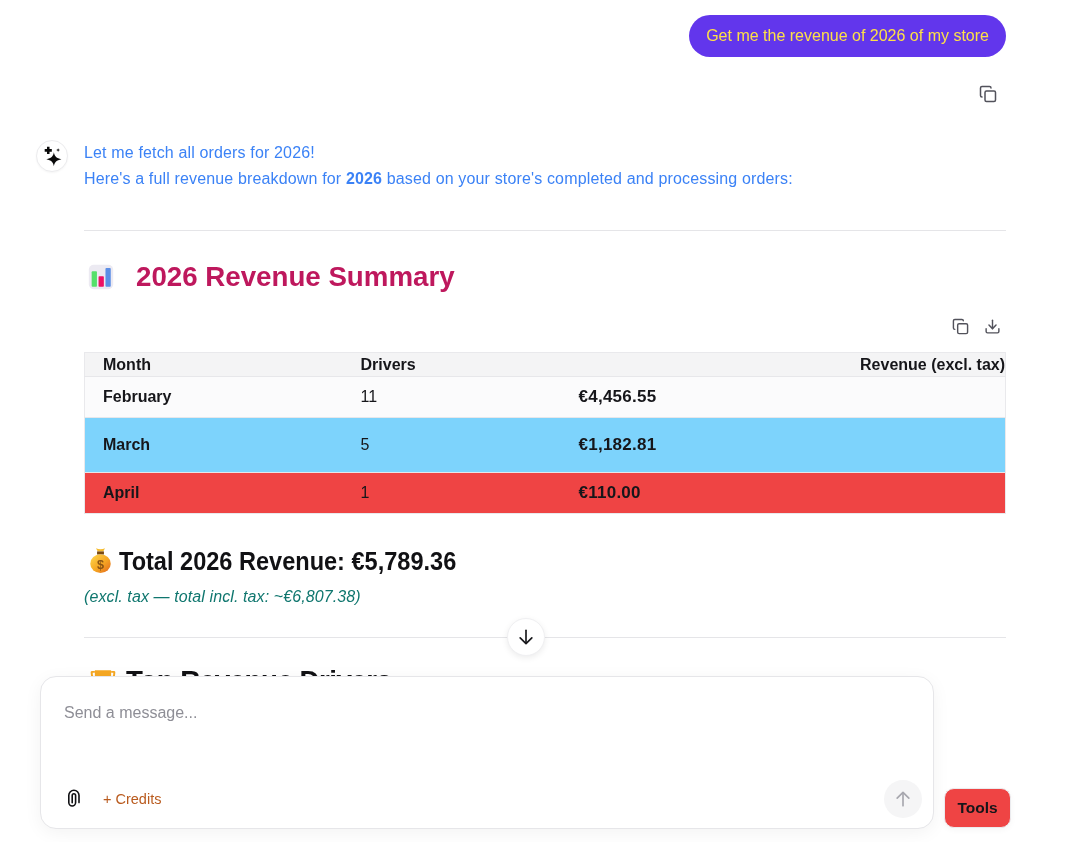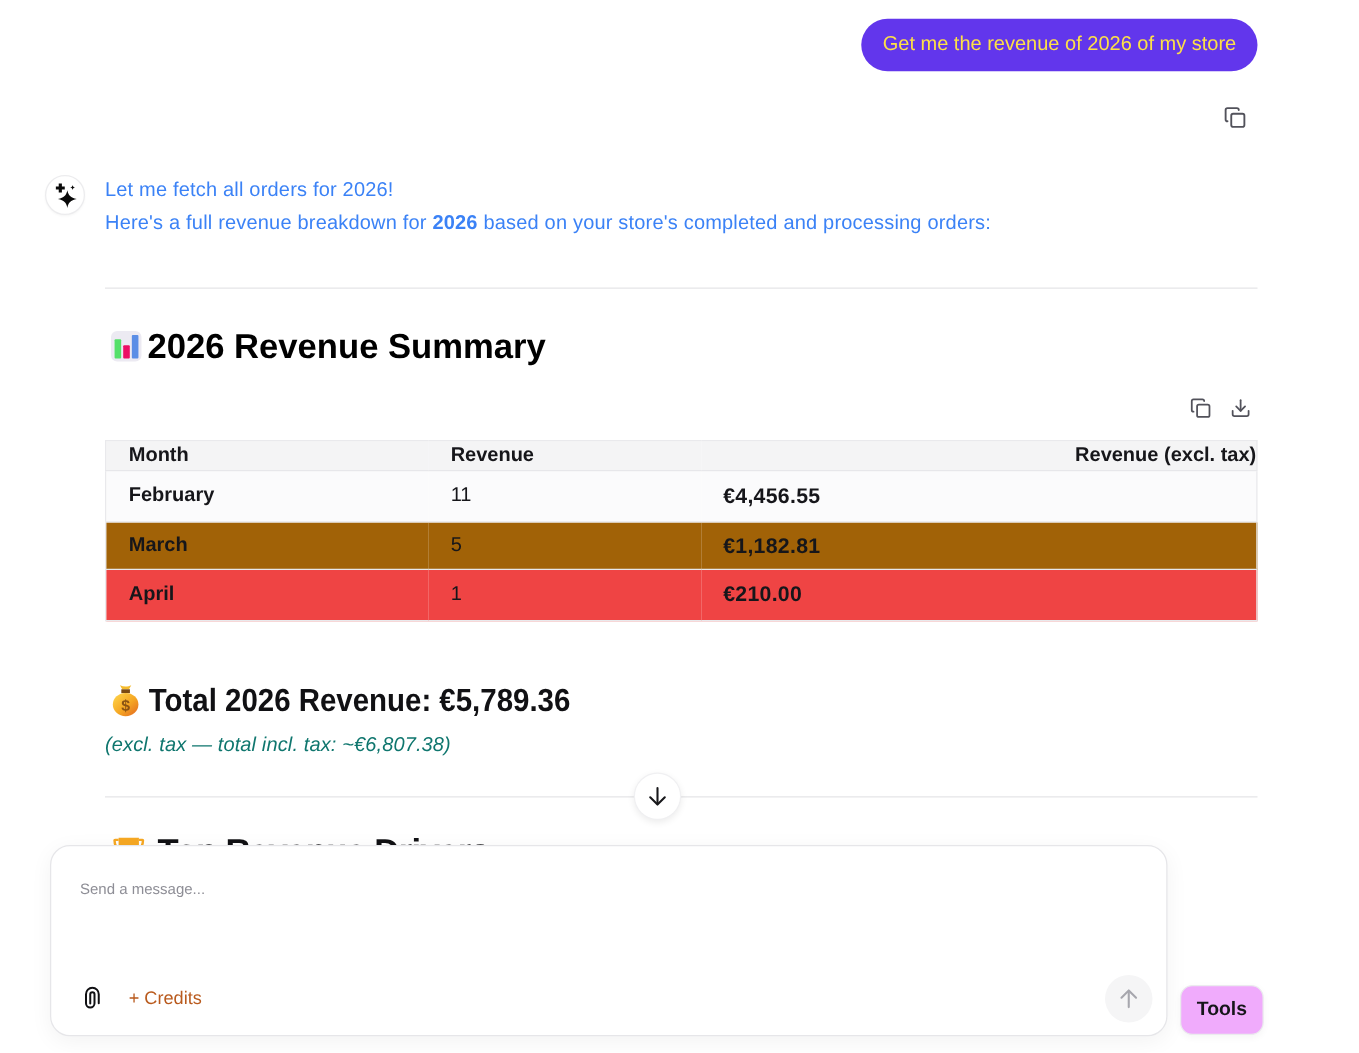--- a/index.html
+++ b/index.html
@@ -29,53 +29,53 @@
 <div class="abs txt" style="left:84px; top:170px;">Here's a full revenue breakdown for <b>2026</b> based on your store's completed and processing orders:</div>
 
 <div class="abs" style="left:84px; top:230px; width:922px; height:1px; background:#e5e5e8;"></div>
 
 <svg class="abs" style="left:88px; top:264px;" width="26" height="26" viewBox="0 0 32 32">
   <rect x="1" y="1" width="30" height="30" rx="6" fill="#eceaf2"></rect>
   <rect x="4.5" y="9" width="6.5" height="19" rx="1" fill="#55e06a"></rect>
   <rect x="13" y="15" width="6.5" height="13" rx="1" fill="#ec0f64"></rect>
   <rect x="21.5" y="5" width="6.5" height="23" rx="1" fill="#5b8ee6"></rect>
 </svg>
-<div class="abs" style="left:118px; top:261px; font-size:27.7px; font-weight:700; color:#000000;">2026 Revenue Summary</div>
+<div class="abs" style="left:136px; top:261px; font-size:27.7px; font-weight:700; color:#be185d;">2026 Revenue Summary</div>
 
 <svg class="abs" style="left:952px; top:318px;" width="17" height="17" viewBox="0 0 24 24" fill="none" stroke="#52525b" stroke-width="2" stroke-linecap="round" stroke-linejoin="round">
     <rect x="8" y="8" width="14" height="14" rx="2"></rect>
     <path d="M4 16c-1.1 0-2-.9-2-2V4c0-1.1.9-2 2-2h10c1.1 0 2 .9 2 2"></path>
   </svg>
 <svg class="abs" style="left:984px; top:318px;" width="17" height="17" viewBox="0 0 24 24" fill="none" stroke="#52525b" stroke-width="2" stroke-linecap="round" stroke-linejoin="round">
     <path d="M21 15v4a2 2 0 0 1-2 2H5a2 2 0 0 1-2-2v-4"></path>
     <path d="M7 10l5 5 5-5"></path>
     <path d="M12 15V3"></path>
   </svg>
 
 <table class="abs" style="left:84px; top:352px; width:922px; border-collapse:collapse; border:1px solid #e9e9ec; font-size:16px; color:#16161a;">
   <tbody>
       <tr style="background:#f4f4f5; height:24px;">
     <th style="width:258px; text-align:left; padding-left:18px; font-weight:700;">Month</th>
-    <th style="width:218px; text-align:left; padding-left:18px; font-weight:700;">Revenue</th>
+    <th style="width:218px; text-align:left; padding-left:18px; font-weight:700;">Drivers</th>
     <th style="text-align:right; padding-left:18px; font-weight:700;">Revenue (excl. tax)</th>
   </tr>
   <tr style="height:41px; border-top:1px solid #e7e7ea; background:#fbfbfc;padding-left:32px;">
     <td style="padding-left:18px; font-weight:700;">February</td>
     <td style="padding-left:18px;">11</td>
     <td style="padding-left:18px; font-weight:700; font-size:17px; letter-spacing:0.25px;">€4,456.55</td>
   </tr>
-  <tr style="height:38px; border-top:1px solid #e7e7ea; background:#a16207;">
+  <tr style="height:55px; border-top:1px solid #e7e7ea; background:#7dd3fc;">
     <td style="padding-left:18px; font-weight:700;">March</td>
     <td style="padding-left:18px;">5</td>
     <td style="padding-left:18px; font-weight:700; font-size:17px; letter-spacing:0.25px;">€1,182.81</td>
   </tr>
   <tr style="height:41px; border-top:1px solid #e7e7ea; background:#ef4444;padding-left:13px;">
     <td style="padding-left:18px; font-weight:700;">April</td>
     <td style="padding-left:18px;">1</td>
-    <td style="padding-left:18px; font-weight:700; font-size:17px; letter-spacing:0.25px;">€210.00</td>
+    <td style="padding-left:18px; font-weight:700; font-size:17px; letter-spacing:0.25px;">€110.00</td>
   </tr>
 </tbody>
   </table>
 
 <svg class="abs" style="left:86px; top:546px;" width="29" height="29" viewBox="0 0 32 32">
   <defs>
       <linearGradient id="mb" x1="0" y1="0" x2="1" y2="1">
         <stop offset="0" stop-color="#ffd94e"></stop>
         <stop offset="0.55" stop-color="#f5a623"></stop>
         <stop offset="1" stop-color="#e2661f"></stop>
@@ -100,28 +100,28 @@
 
 <svg class="abs" style="left:90px; top:667px;" width="26" height="26" viewBox="0 0 32 32">
   <path d="M6 4 h20 v8 a10 10 0 0 1 -20 0 Z" fill="#f6a823"></path>
   <path d="M6 6 H2.5 a0.5 0.5 0 0 0 -0.5 0.5 C2 12 4 15 8 15.5 M26 6 h3.5 a0.5 0.5 0 0 1 0.5 0.5 C30 12 28 15 24 15.5" stroke="#f6a823" stroke-width="2.4" fill="none"></path>
   <rect x="13" y="21" width="6" height="5" fill="#e8912c"></rect>
   <rect x="9" y="26" width="14" height="4" rx="1" fill="#b55c22"></rect>
 </svg>
 <div class="abs" style="left:126px; top:664.7px; font-size:27.7px; font-weight:700; letter-spacing:-0.5px; color:#111114;">Top Revenue Drivers</div>
 
 <div class="abs" style="left:40px; top:676px; width:894px; height:153px; background:#fff; border:1px solid #e6e6e9; border-radius:16px; box-shadow:0 4px 18px rgba(0,0,0,0.05);">
-  <div class="abs" style="left:23px; top:27px; font-size:12px; color:#8e8e96;">Send a message...</div>
+  <div class="abs" style="left:23px; top:27px; font-size:16px; color:#8e8e96;">Send a message...</div>
 
   <svg class="abs" style="left:26px; top:112px;" width="14" height="19" viewBox="0 0 14 19" fill="none" stroke="#101013" stroke-width="1.6" stroke-linecap="round" stroke-linejoin="round">
     <path d="M5.2 13.8 V6.4 a1.7 1.7 0 0 1 3.4 0 v7.2 a3.4 3.4 0 0 1 -6.8 0 V6.3 a5.1 5.1 0 0 1 10.2 0 v7.3"></path>
   </svg>
   <div class="abs" style="left:62px; top:114px; font-size:14.5px; font-weight:500; color:#b95a1d;">+ Credits</div>
 
   <div class="abs" style="left:843px; top:103px; width:38px; height:38px; border-radius:50%; background:#f5f5f6; display:flex; align-items:center; justify-content:center;">
     <svg width="20" height="20" viewBox="0 0 24 24" fill="none" stroke="#a7a7ae" stroke-width="2" stroke-linecap="round" stroke-linejoin="round">
         <path d="M12 20V5"></path>
         <path d="M5 11l7-7 7 7"></path>
       </svg>
   </div>
 </div>
 
-<div class="abs" style="left:944px; top:788px; width:67px; height:40px; background:#f0abfc; border:1px solid #ebebee; border-radius:10px; box-shadow:0 2px 6px rgba(0,0,0,0.04); display:flex; align-items:center; justify-content:center; font-size:15.5px; font-weight:700; color:#16161a;">Tools</div>
+<div class="abs" style="left:944px; top:788px; width:67px; height:40px; background:#ef4444; border:1px solid #ebebee; border-radius:10px; box-shadow:0 2px 6px rgba(0,0,0,0.04); display:flex; align-items:center; justify-content:center; font-size:15.5px; font-weight:700; color:#16161a;">Tools</div>
 
 </body></html>

